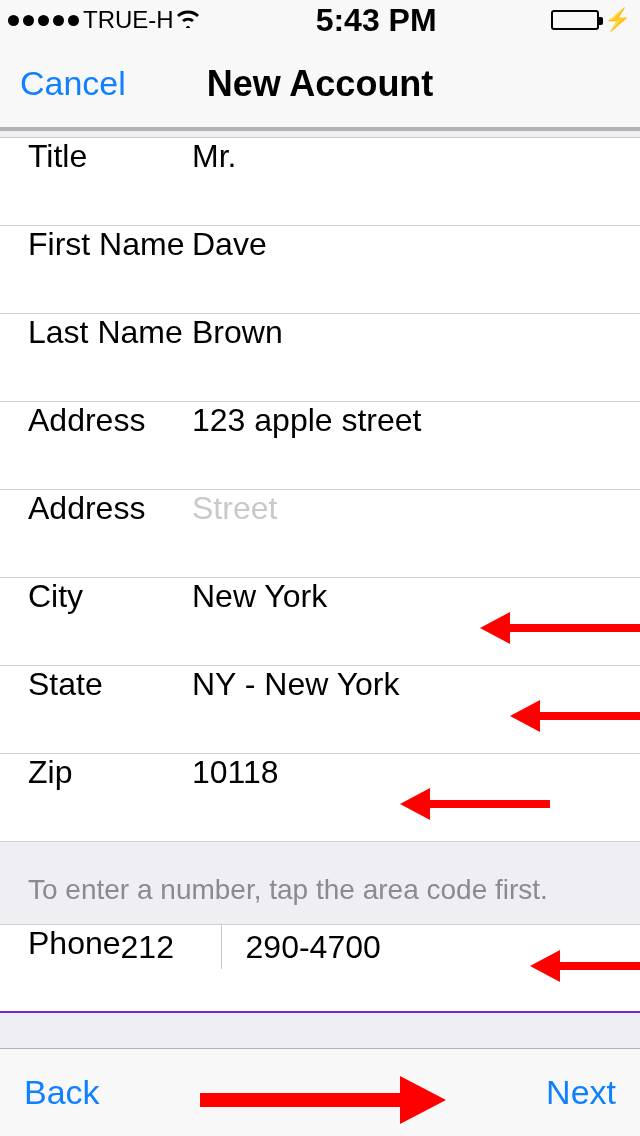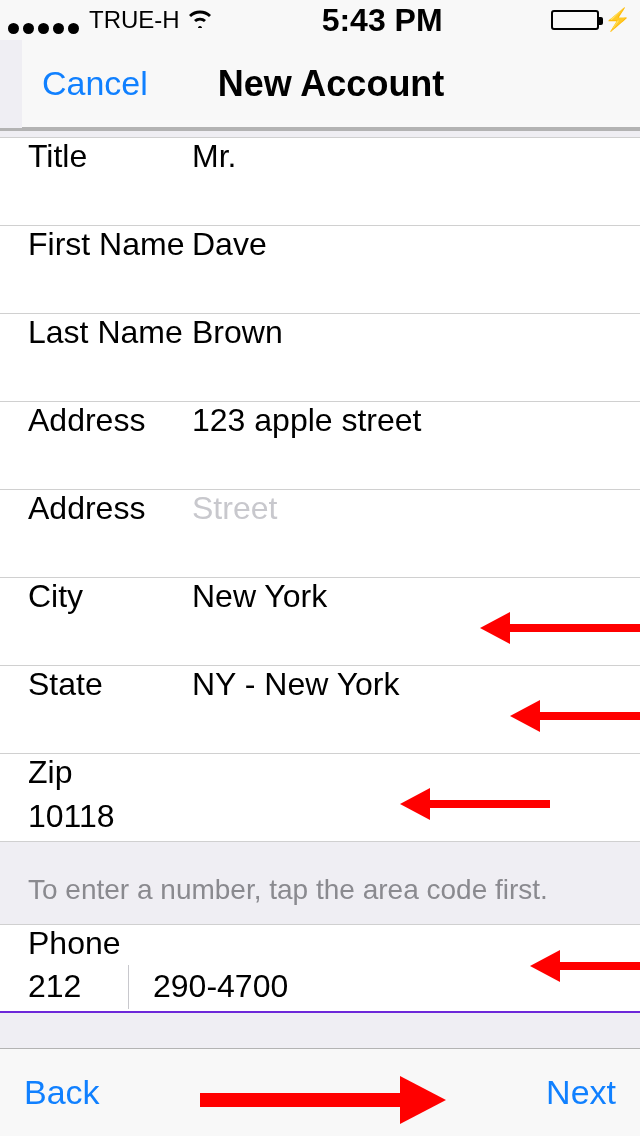--- a/index.html
+++ b/index.html
@@ -13,21 +13,21 @@
     }
     .status-bar {
       height: 40px;
       background: #f8f8f8;
       display: flex;
       align-items: center;
       justify-content: space-between;
       padding: 0 8px;
       font-size: 24px;
     }
-    .status-left { display: flex; align-items: flex-end; gap: 6px; }
+    .status-left { display: flex; align-items: center; }
     .dots { display: flex; gap: 4px; }
     .dot { width: 11px; height: 11px; border-radius: 50%; background: #000; }
     .carrier { font-size: 24px; color: #000; margin-left: 4px; }
     .wifi-icon { display: inline-block; }
     .status-center { font-weight: 600; font-size: 32px; }
     .status-right { display: flex; align-items: center; gap: 4px; }
     .battery {
       width: 48px; height: 20px; border: 2px solid #000; border-radius: 3px; position: relative;
     }
     .battery::after {
@@ -36,33 +36,32 @@
     .battery-level { height: 100%; width: 18%; background: #ff3b30; }
     .bolt { font-size: 22px; margin-left: 2px; }
     .nav-bar {
       height: 88px;
       background: #f8f8f8;
       border-bottom: 1px solid #b3b3b3;
       display: flex;
       align-items: center;
       justify-content: center;
       position: relative;
-      margin-left: 22px;
     }
     .nav-cancel {
       position: absolute; left: 20px; color: #1080ff; font-size: 34px; font-weight: 400;
     }
     .nav-title { font-size: 36px; font-weight: 700; color: #000; }
     .form-section { background: #fff; margin-top: 6px; border-top: 1px solid #d0d0d0; }
     .separator-thin { height: 3px; background: #b3b3b3; }
     .form-row {
       display: flex; align-items: flex-start; height: 88px; padding: 0 28px;
       border-bottom: 1px solid #d0d0d0; background: #fff;
     }
-    .form-row:last-child { border-bottom: none; flex-direction: column; }
+    .form-row:last-child { border-bottom: none; }
     .row-label { width: 220px; font-size: 32px; color: #000; }
     .row-value {
       flex: 1; font-size: 32px; color: #000; border: none; outline: none;
       font-family: inherit; background: transparent;
     }
     .row-value::placeholder { color: #c8c8cd; }
     .note {
       font-size: 28px; color: #8a8a8f; padding: 32px 28px 18px 28px;
     }
     .phone-inputs { flex: 1; display: flex; align-items: center; }

